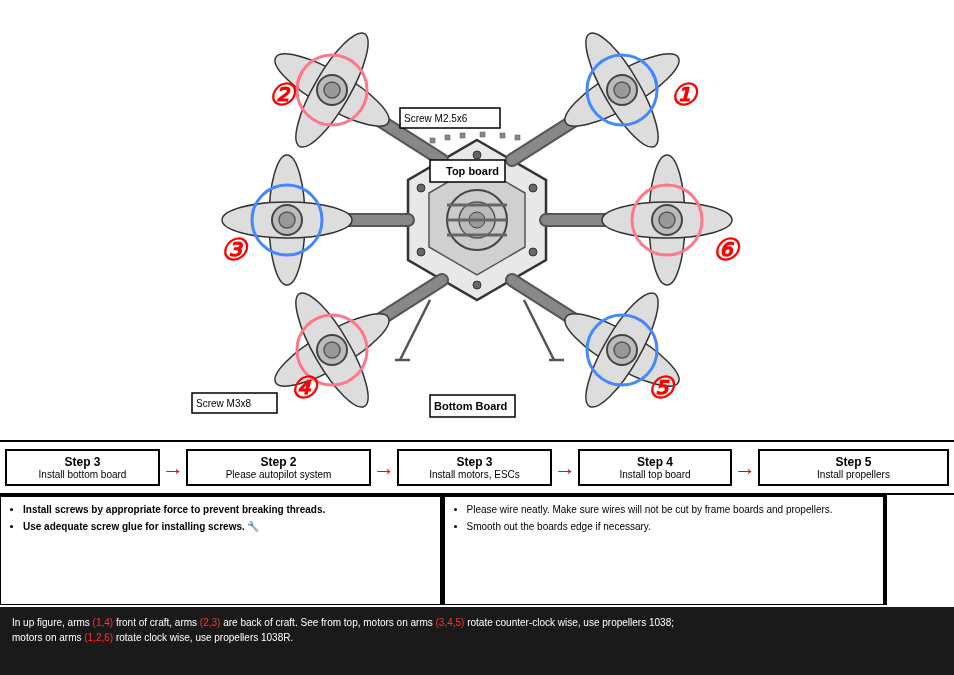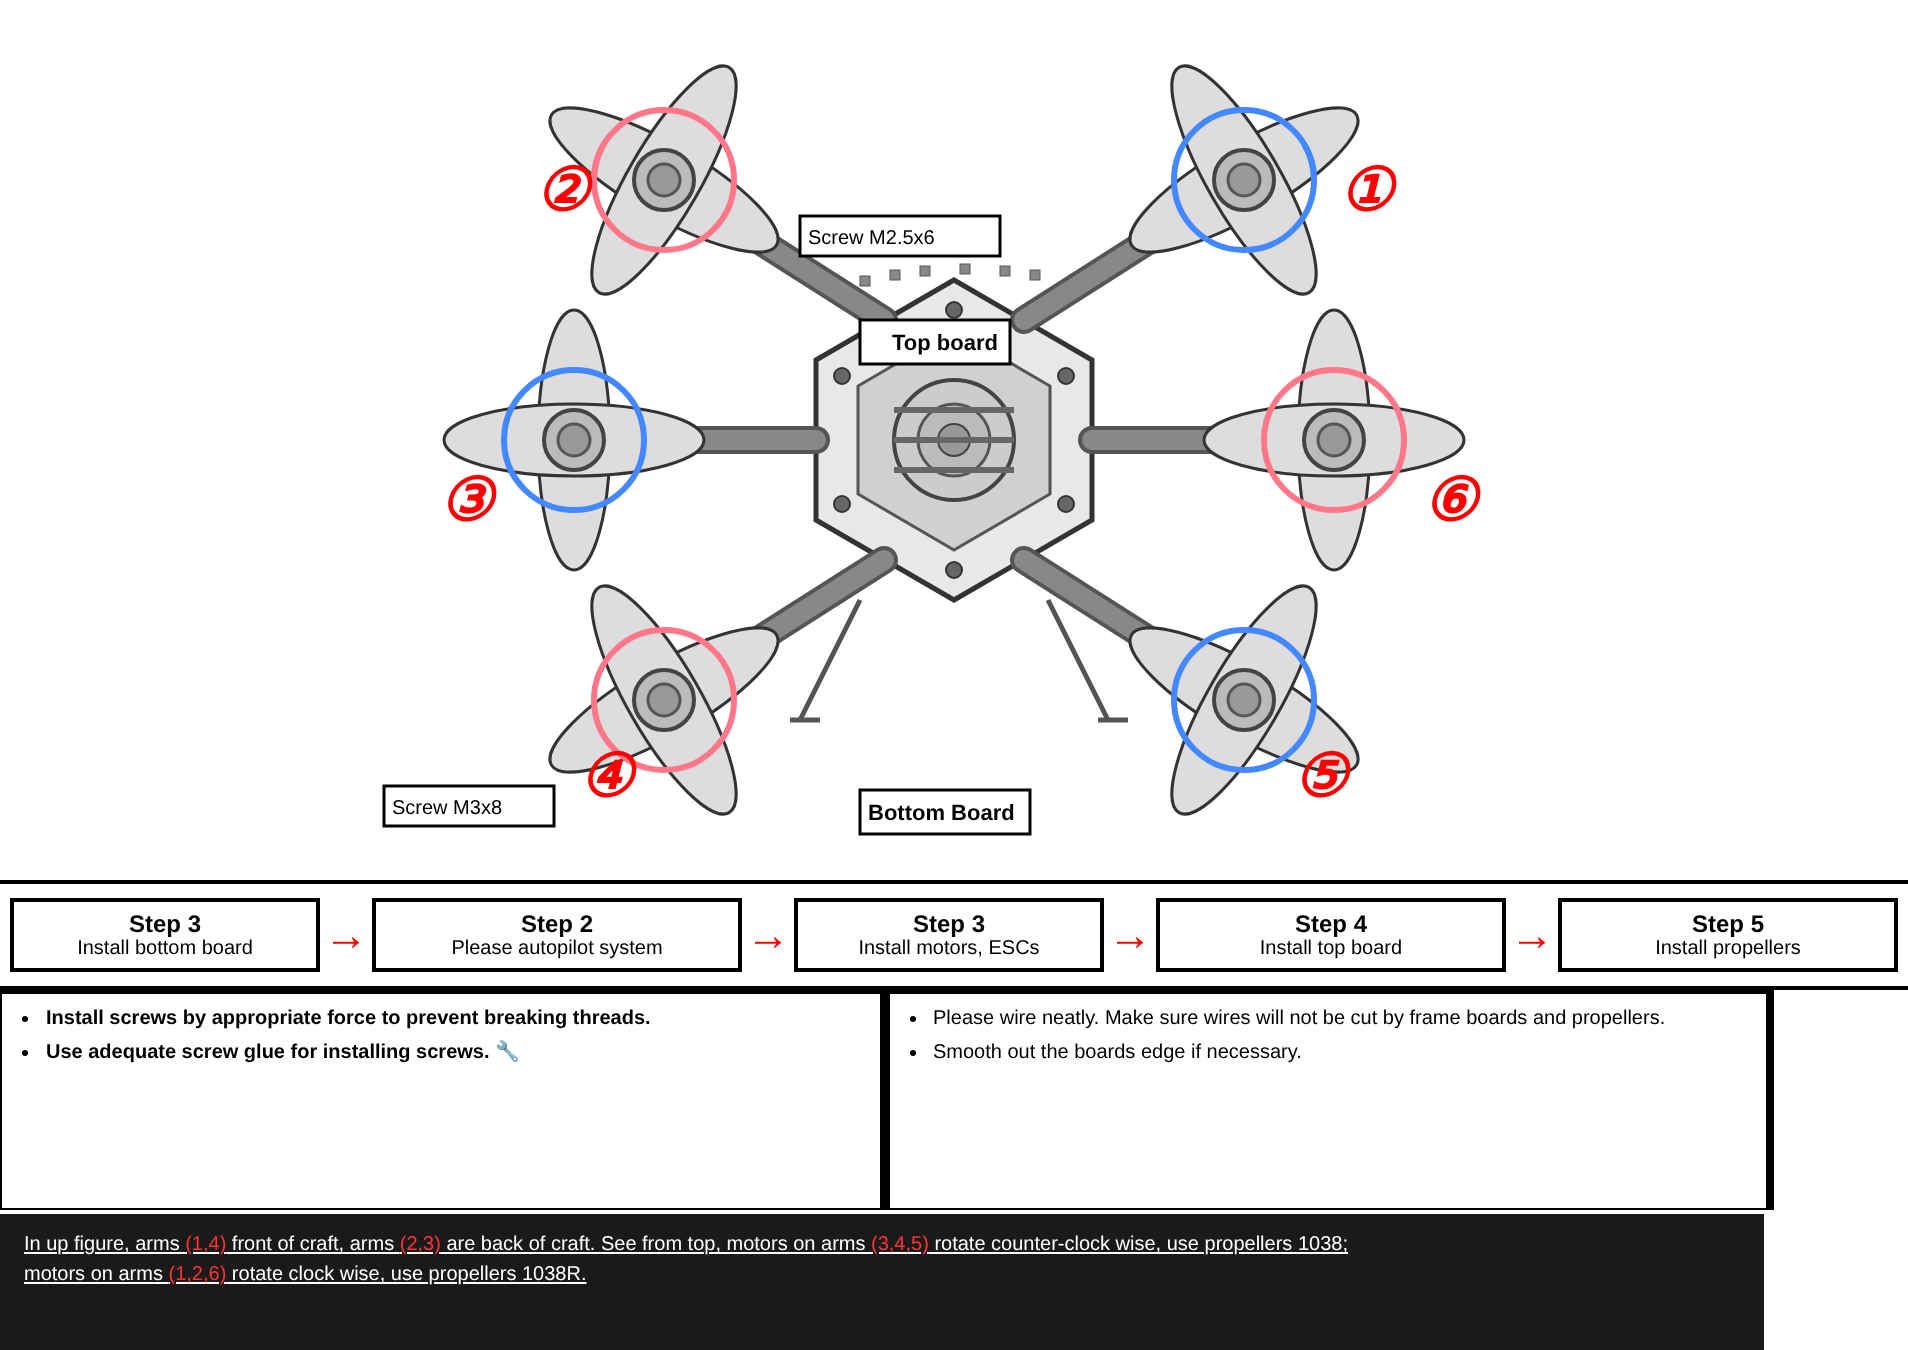--- a/index.html
+++ b/index.html
@@ -104,28 +104,27 @@
     .note-separator {
       width: 3px;
       background: #000;
     }
 
     
     .bottom-bar {
       position: absolute;
       top: 607px;
       left: 0;
-      width: 882px;
+      width: 954px;
       height: 68px;
       background: #1a1a1a;
       color: #fff;
       font-size: 10px;
       padding: 8px 12px;
       line-height: 1.5;
-      text-decoration: underline;
     }
 
     .bottom-bar span.red { color: #ff3333; }
 
     
     .drone-svg {
       width: 100%;
       height: 100%;
     }
 
@@ -296,21 +295,21 @@
 
     <div class="arrow-right">→</div>
 
     <div class="step-box" style="width:155px">
       <span class="step-title">Step 3</span>
       <span class="step-desc">Install motors, ESCs</span>
     </div>
 
     <div class="arrow-right">→</div>
 
-    <div class="step-box" style="width:175px">
+    <div class="step-box" style="width:154px">
       <span class="step-title">Step 4</span>
       <span class="step-desc">Install top board</span>
     </div>
 
     <div class="arrow-right">→</div>
 
     <div class="step-box" style="width:145px; flex:1">
       <span class="step-title">Step 5</span>
       <span class="step-desc">Install propellers</span>
     </div>

